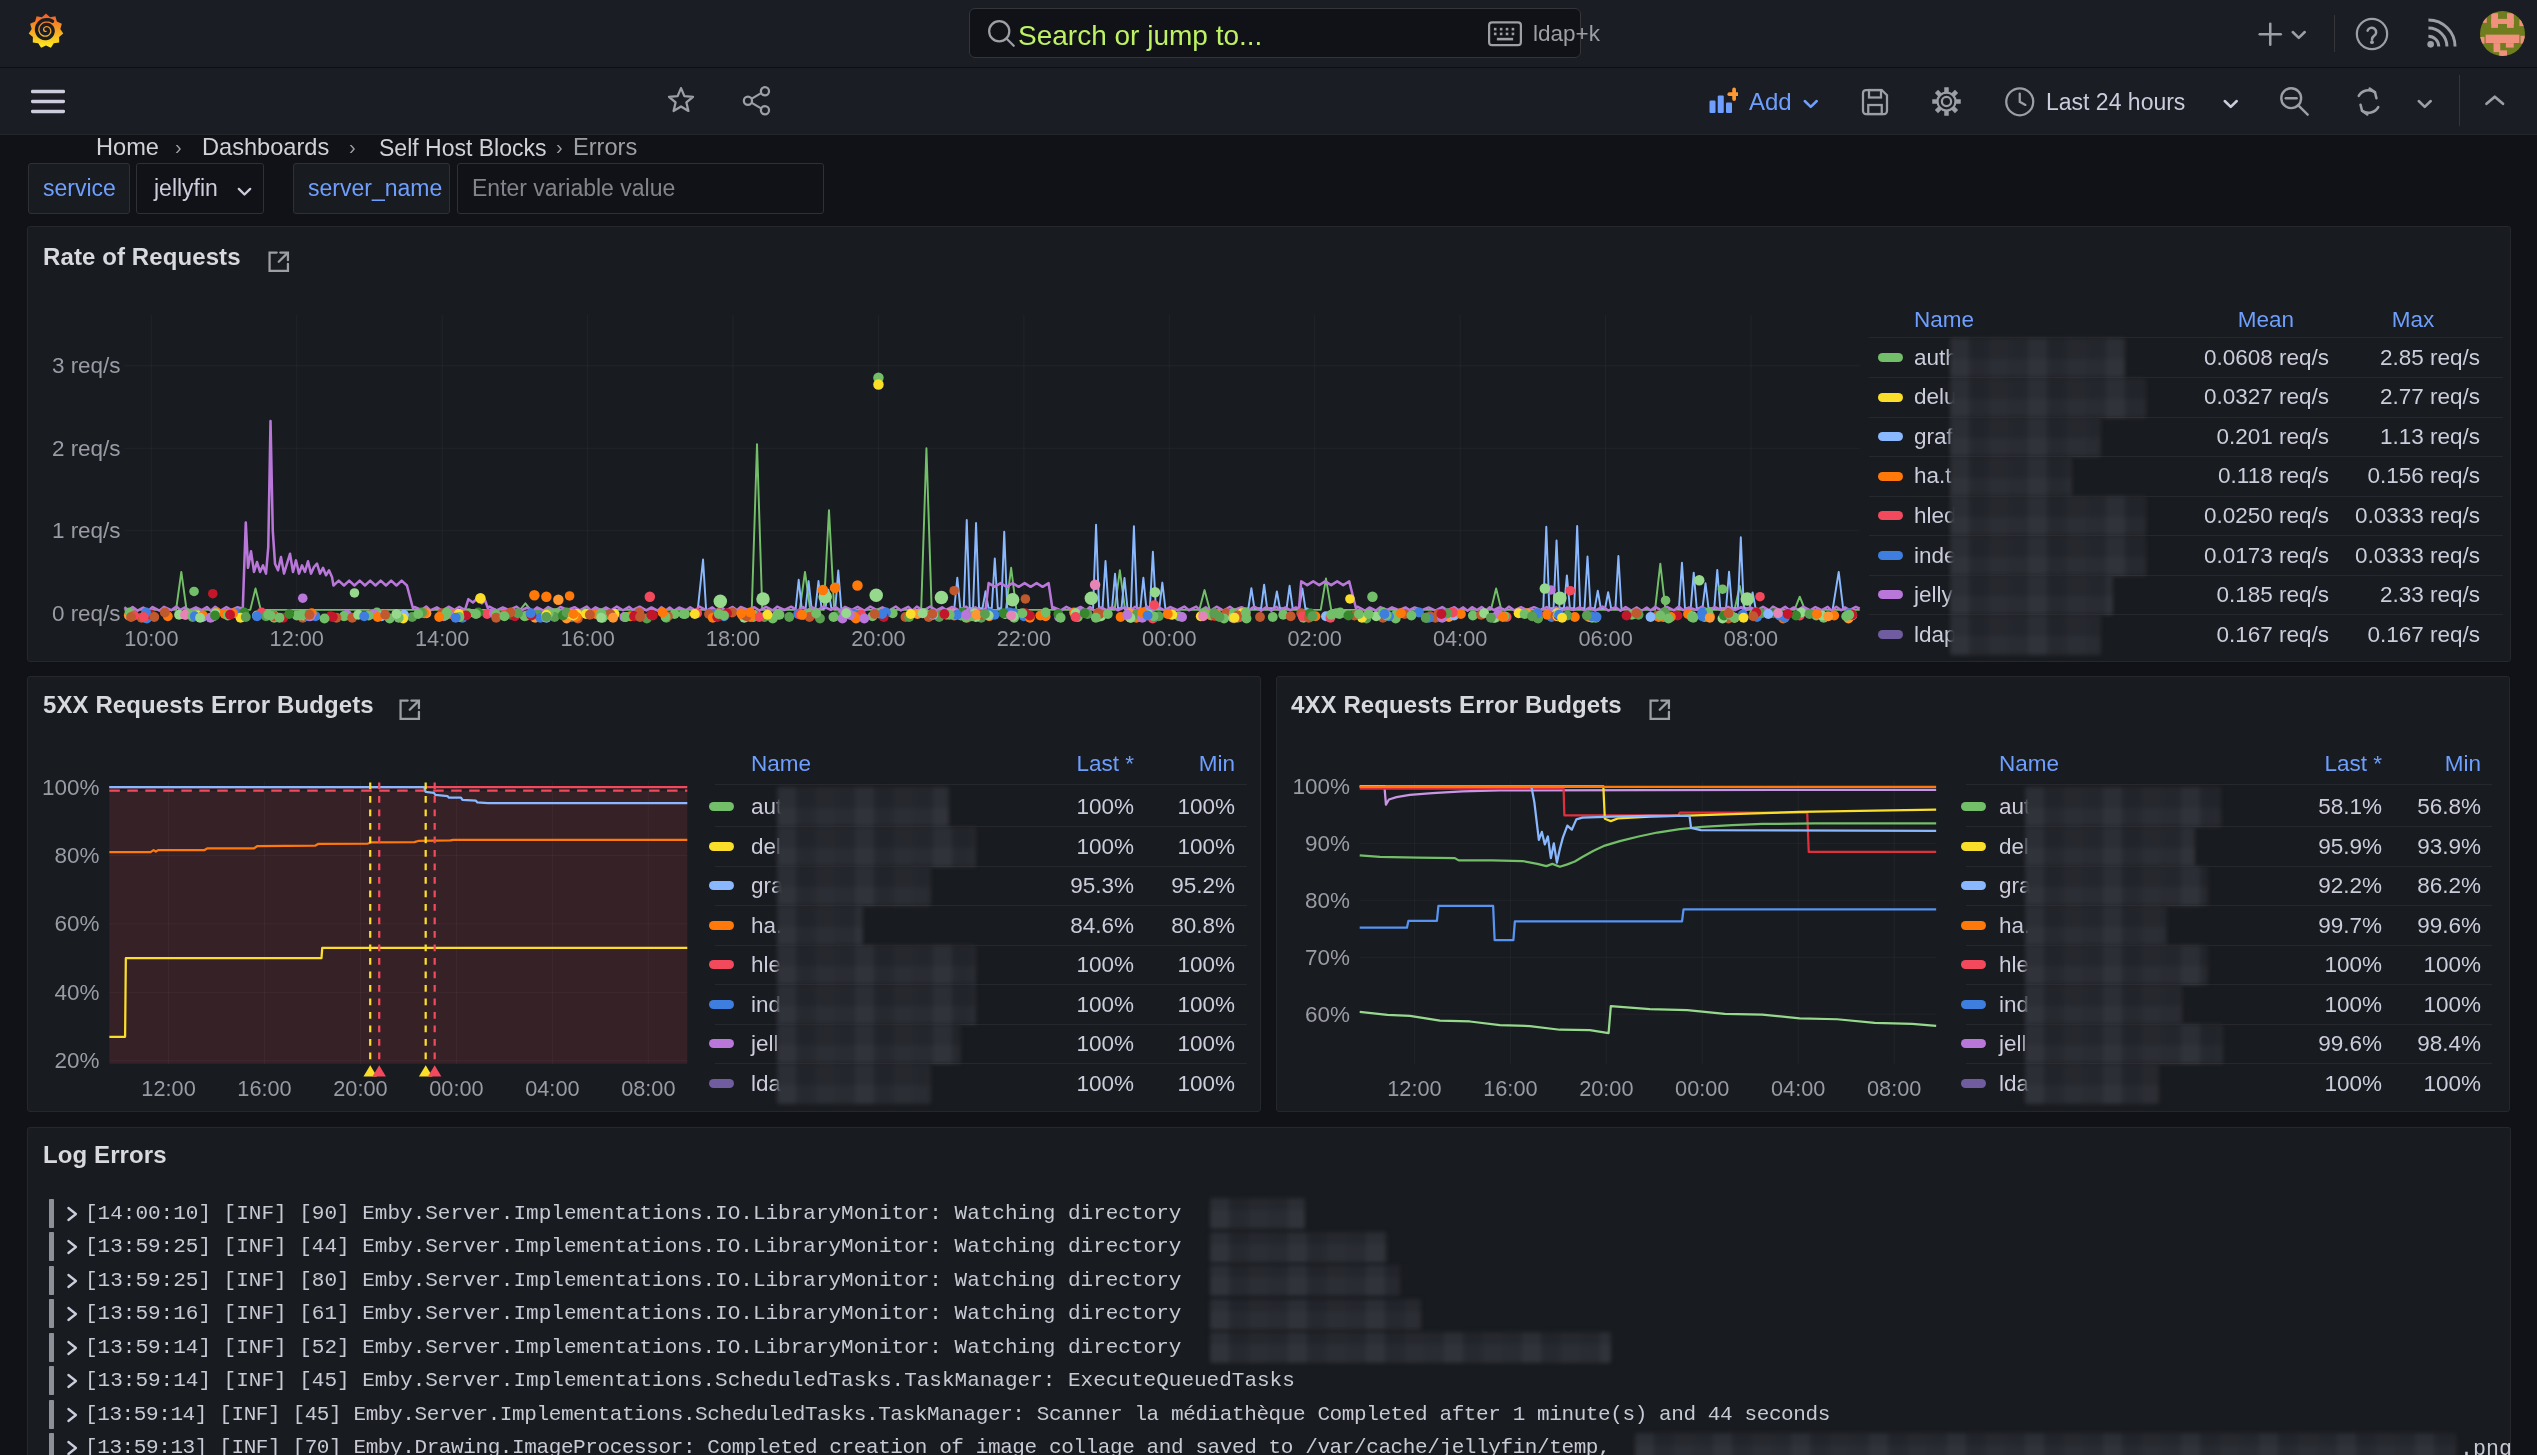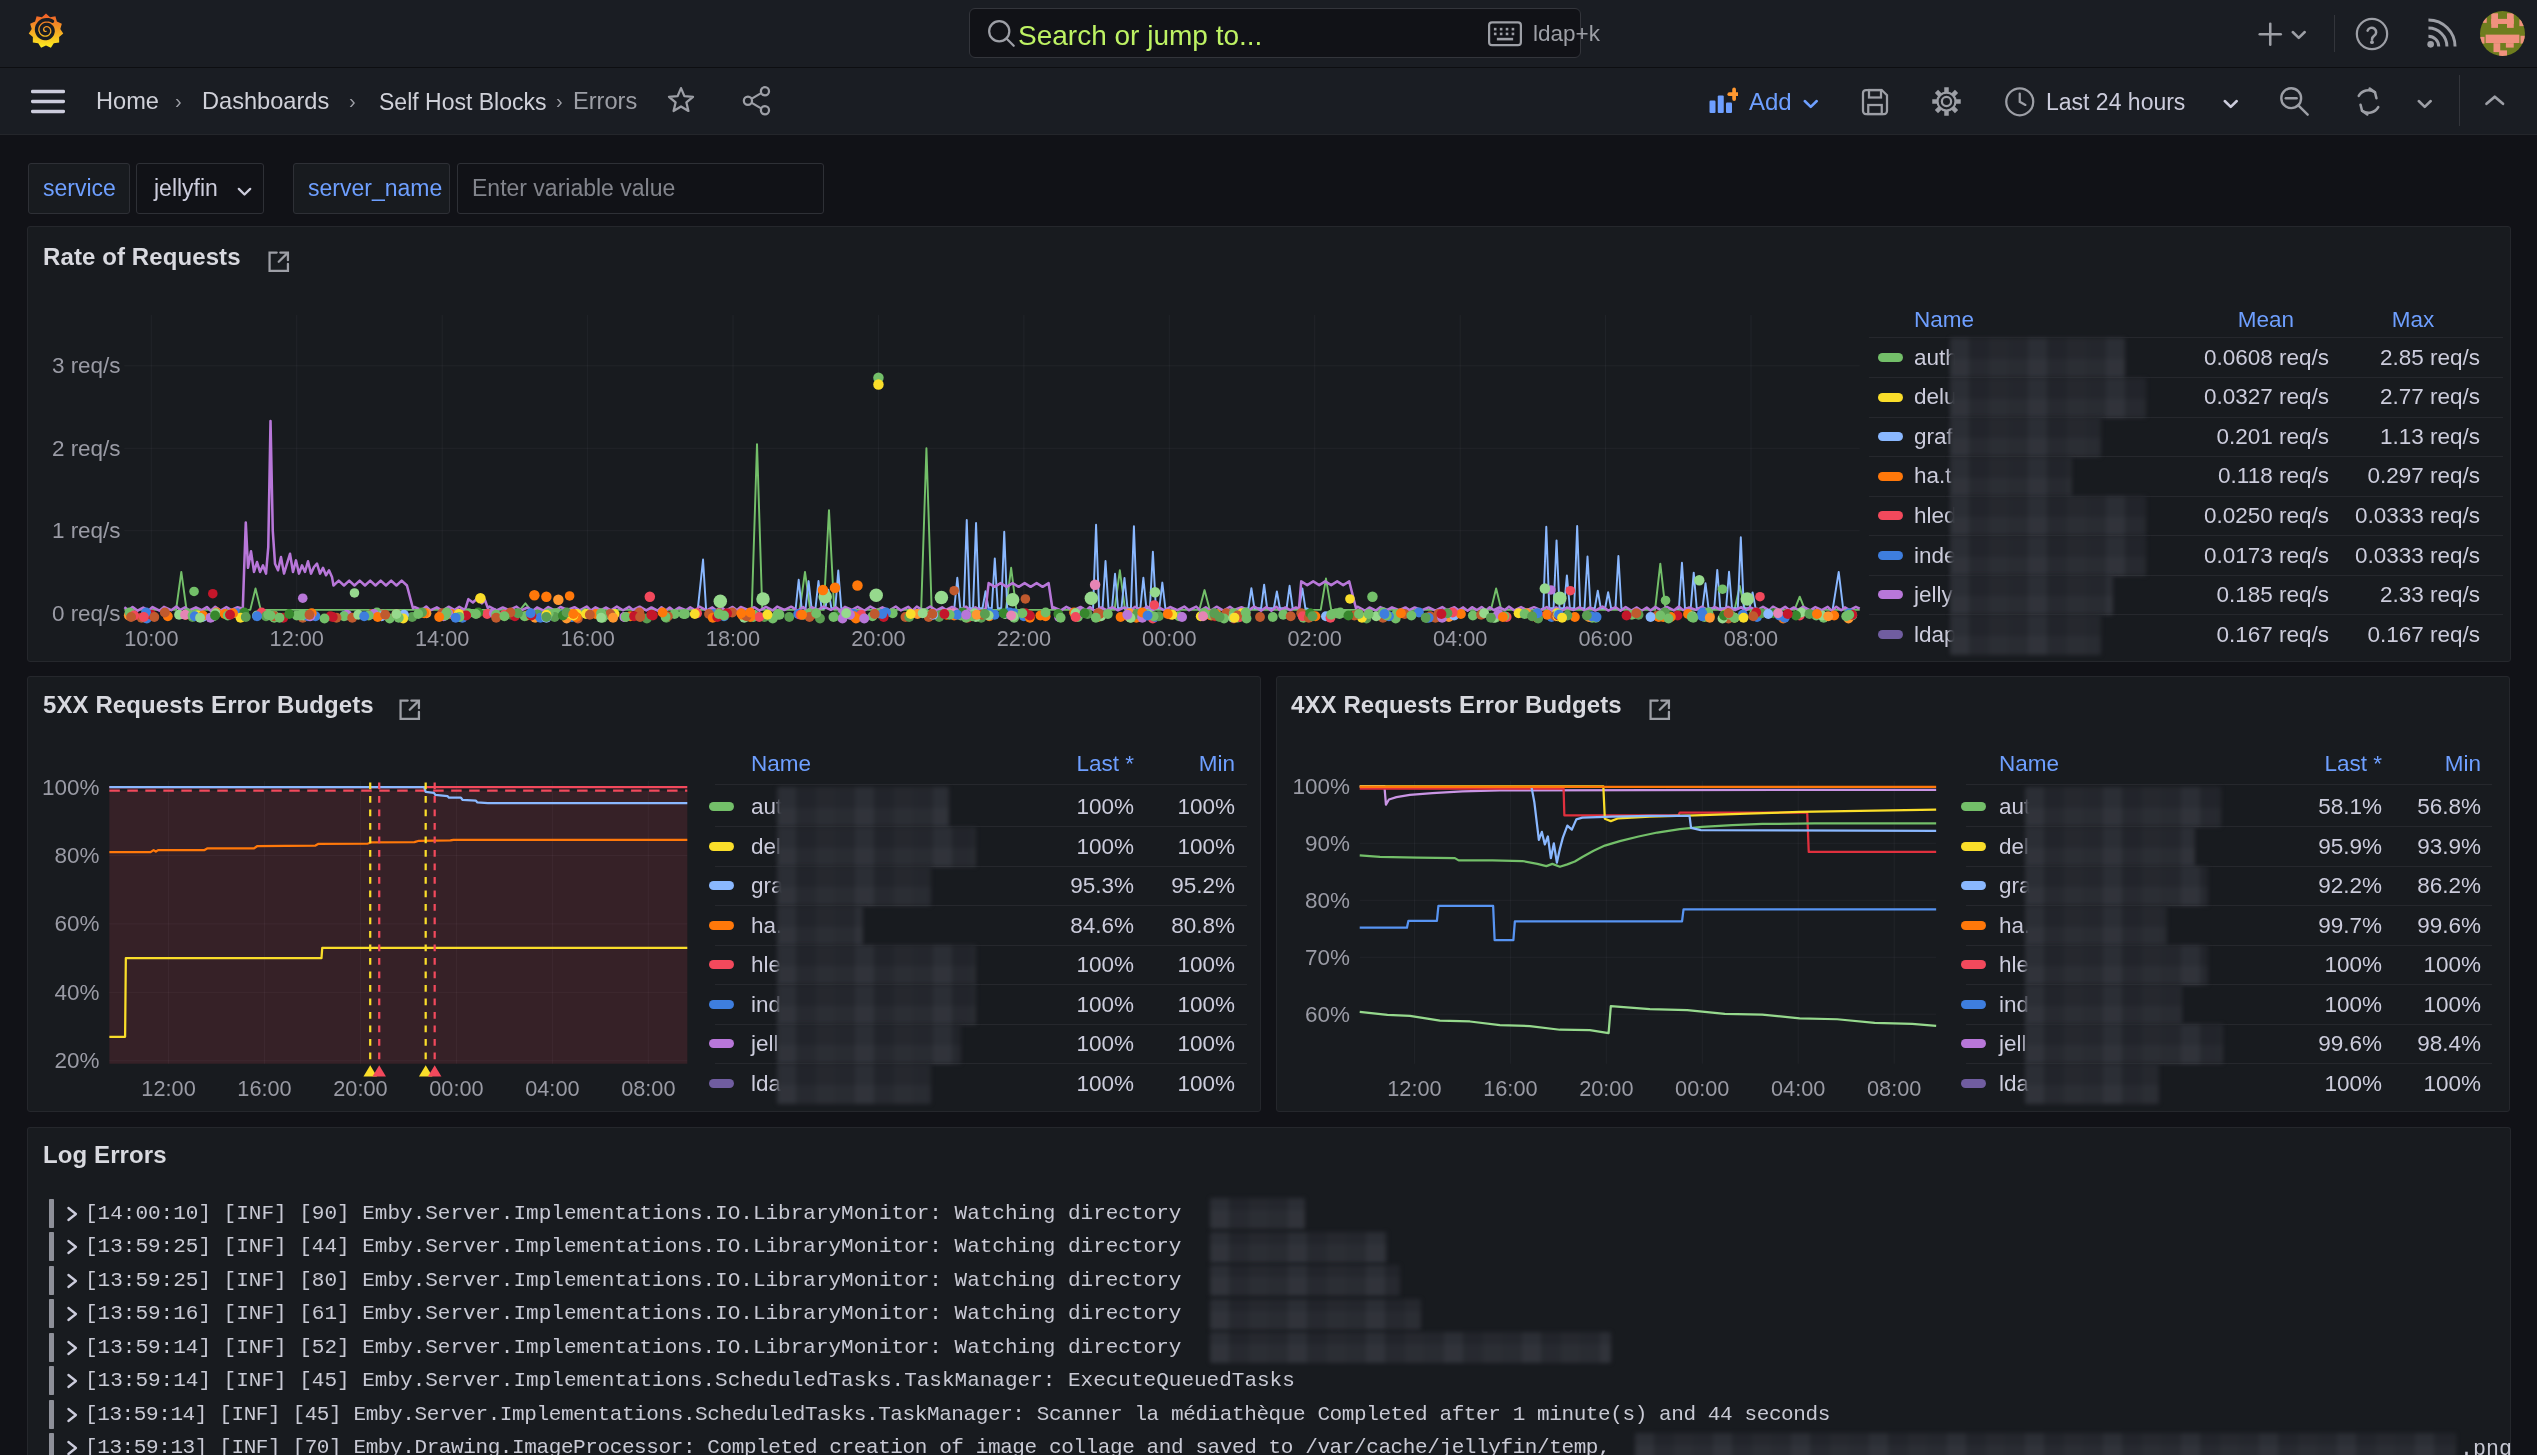--- a/index.html
+++ b/index.html
@@ -1,21 +1,21 @@
 <!DOCTYPE html>
 <html style="font-size:12px"><head><meta charset="utf-8"><style>
 * { margin:0; padding:0; box-sizing:border-box; }
 html,body { width:2538px; height:1455px; background:#111217; font-family:"Liberation Sans",sans-serif; overflow:hidden; }
 .abs { position:absolute; }
 body { position:relative; color:#ccccdc; }
 .topbar { position:absolute; left:0; top:0; width:2538px; height:67px; background:#1a1d23; }
 .navbar { position:absolute; left:0; top:68px; width:2538px; height:67px; background:#1a1d23; border-bottom:0.7px solid #24262b; }
 .hsep { position:absolute; left:0; top:67px; width:2538px; height:1.5px; background:#0d0e11; }
 .searchbox { position:absolute; left:969px; top:8.2px; width:612px; height:50px; background:#111217; border:0.7px solid #33353b; border-radius:6px; }
-.crumb { font-size:23.6px; color:#d0d1d9; }
+.crumb { font-size:23.6px; color:#d0d1d9;margin-top:46px; }
 .crumb.dim { color:#9d9fa6; }
 .pill { position:absolute; top:163px; height:51px; background:#181b1f; border:0.7px solid #2e3036; border-radius:3px; }
 .panel { position:absolute; background:#181b1f; border:0.7px solid #25272c; border-radius:3px; }
 .ptitle { position:absolute; font-size:24px; font-weight:700; color:#d8d9df; letter-spacing:0.1px; }
 .legtxt { font-size:22.5px; color:#ccccdc; white-space:nowrap; }
 .leghdr { font-size:22.5px; color:#6e9fff; font-weight:400; white-space:nowrap; }
 .legpill { position:absolute; width:25px; height:9px; border-radius:4.5px; }
 .legsep { position:absolute; height:0.7px; background:rgba(204,204,220,0.08); }
 .blur { position:absolute; border-radius:2.2px;
   background-image:
@@ -809,21 +809,21 @@
 <div class="legsep" style="left:1869px;top:417px;width:634px"></div>
 <div class="legpill" style="left:1878px;top:432px;background:#8AB8FF"></div>
 <span class="abs legtxt" style="left:1914px;top:424px">graf</span>
 <span class="abs legtxt" style="right:209px;top:424px">0.201 req/s</span>
 <span class="abs legtxt" style="right:58px;top:424px">1.13 req/s</span>
 <div class="blur" style="left:1950px;top:417px;width:151px;height:40px"></div>
 <div class="legsep" style="left:1869px;top:456px;width:634px"></div>
 <div class="legpill" style="left:1878px;top:472px;background:#FF780A"></div>
 <span class="abs legtxt" style="left:1914px;top:463px">ha.t</span>
 <span class="abs legtxt" style="right:209px;top:463px">0.118 req/s</span>
-<span class="abs legtxt" style="right:58px;top:463px">0.297 req/s</span>
+<span class="abs legtxt" style="right:58px;top:463px">0.156 req/s</span>
 <div class="blur" style="left:1950px;top:457px;width:122px;height:40px"></div>
 <div class="legsep" style="left:1869px;top:496px;width:634px"></div>
 <div class="legpill" style="left:1878px;top:511px;background:#F2495C"></div>
 <span class="abs legtxt" style="left:1914px;top:503px">hled</span>
 <span class="abs legtxt" style="right:209px;top:503px">0.0250 req/s</span>
 <span class="abs legtxt" style="right:58px;top:503px">0.0333 req/s</span>
 <div class="blur" style="left:1950px;top:496px;width:196px;height:40px"></div>
 <div class="legsep" style="left:1869px;top:535px;width:634px"></div>
 <div class="legpill" style="left:1878px;top:551px;background:#3E7ede"></div>
 <span class="abs legtxt" style="left:1914px;top:543px">inde</span>

